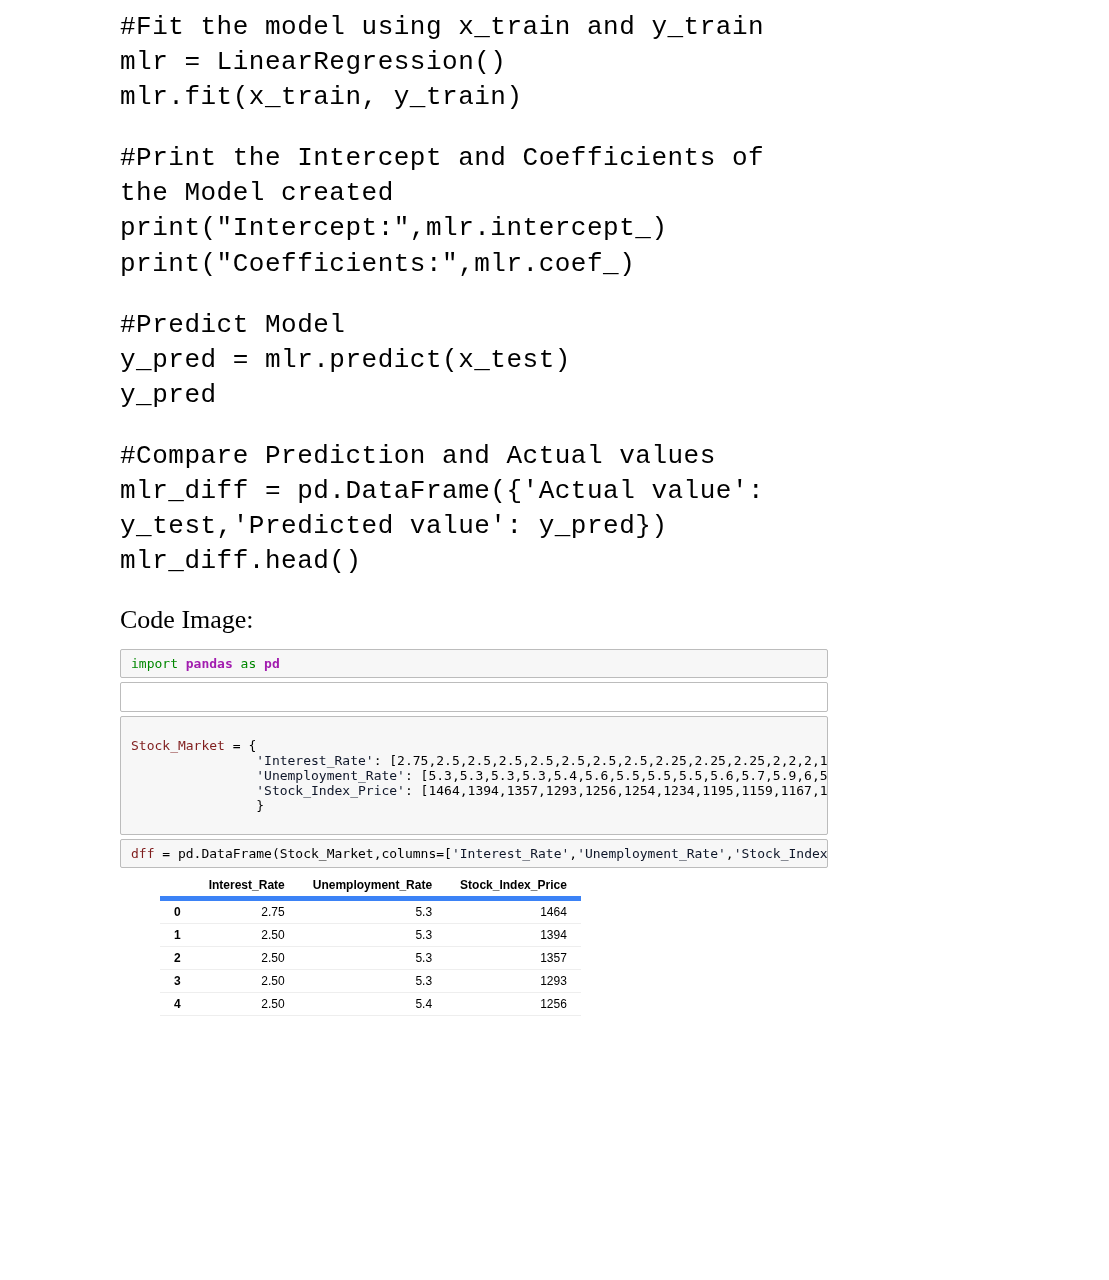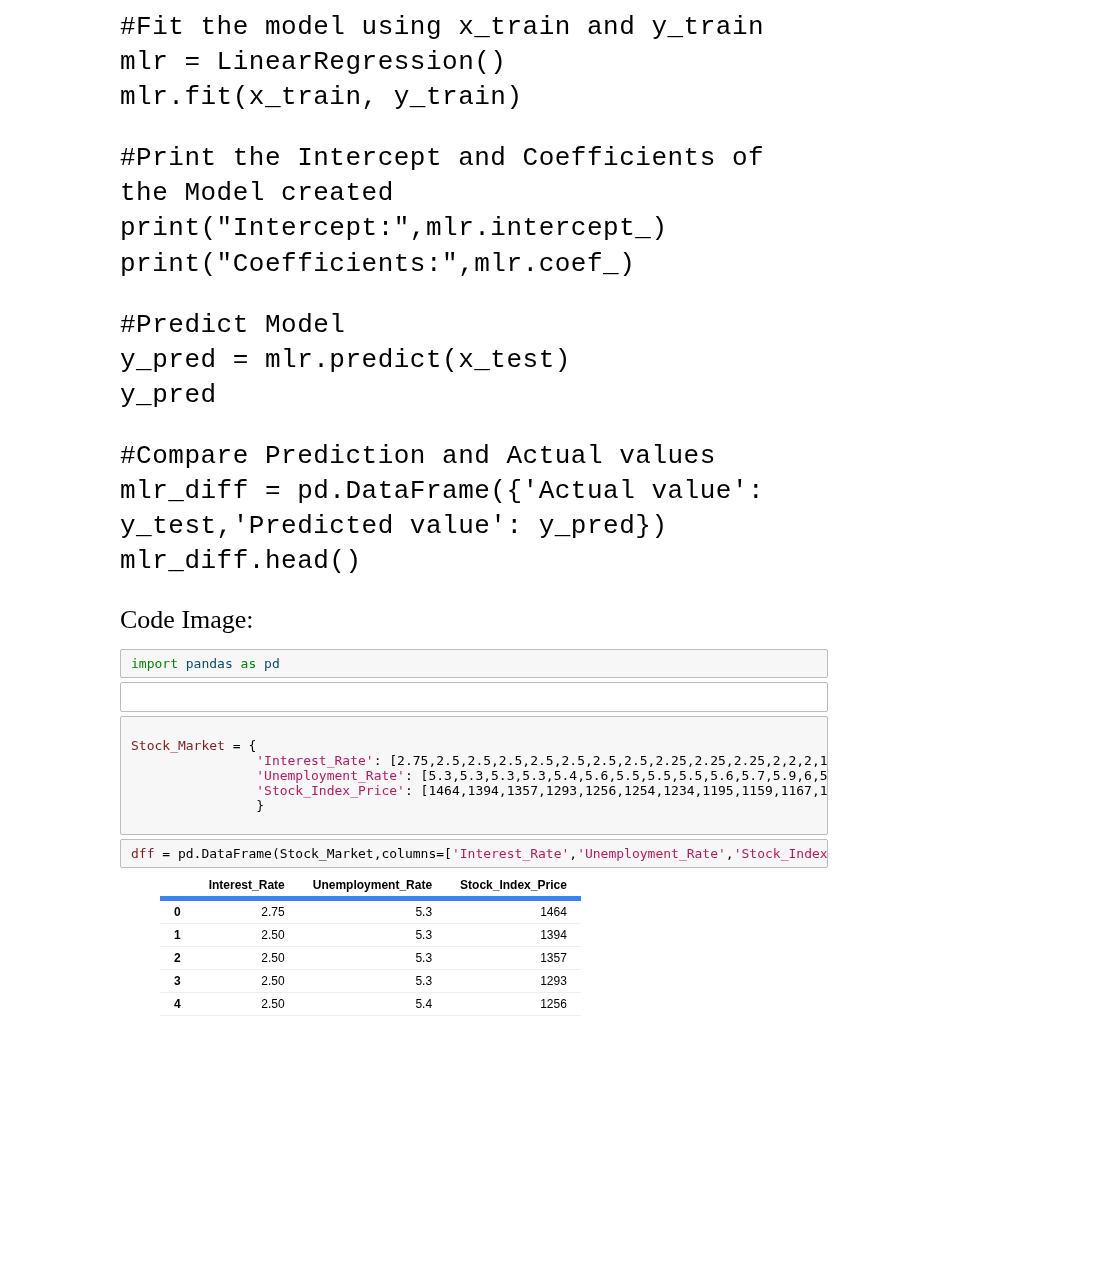--- a/index.html
+++ b/index.html
@@ -41,22 +41,22 @@
     border-radius: 2px;
   }
   .spacer-cell {
     border: 1px solid #bcbcbc;
     background: #ffffff;
     height: 28px;
     margin: 4px 0;
     border-radius:2px;
   }
   .cell .kw  { color: #008800; font-weight: normal; }
-  .cell .mod { color: #0c4a6e; font-weight: normal; }
-  .cell .str { color: #be185d; }
+  .cell .mod { color: #a21caf; font-weight: bold; }
+  .cell .str { color: #0f172a; }
   .cell .name{ color: #7f1d1d; }
   .tbl {
     border-collapse: collapse;
     font-family: Arial, Helvetica, sans-serif;
     font-size: 12px;
     margin-top: 6px;
     margin-left: 40px;
   }
   .tbl th {
     font-weight: bold;

